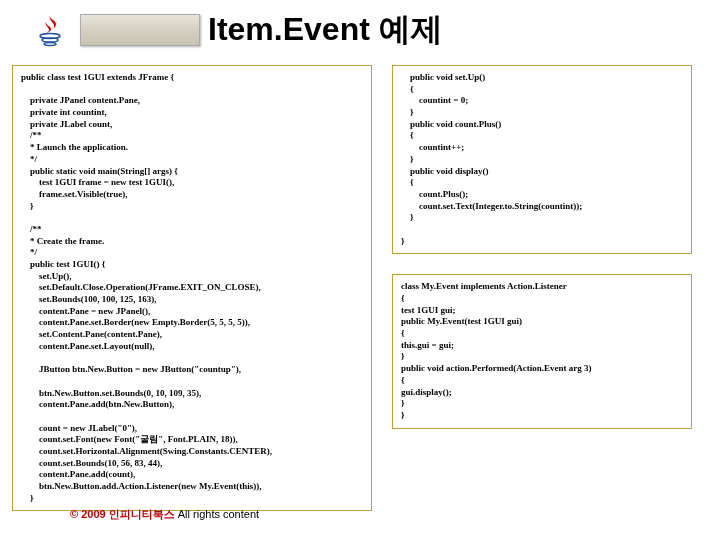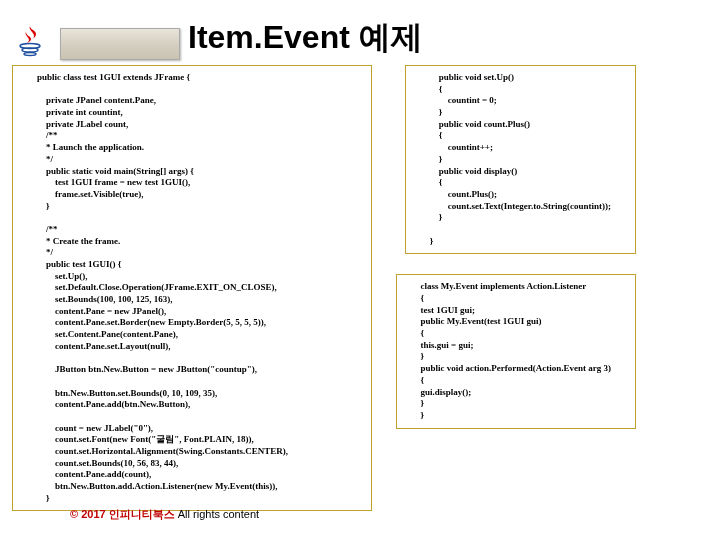--- a/index.html
+++ b/index.html
@@ -1,25 +1,25 @@
 <!DOCTYPE html>
 <html><head>
   <meta charset="utf-8">
   <style>
     * { margin: 0; padding: 0; box-sizing: border-box; }
     body { width: 720px; height: 540px; background: #fff; font-family: Arial, sans-serif; overflow: hidden; }
-    .header { display: flex; align-items: flex-end; height: 60px; padding: 0 10px; }
+    .header { display: flex; align-items: center; height: 60px; padding: 0 10px; margin-left: 20px; }
     .logo { width: 40px; height: 40px; margin-right: 10px; display: flex; align-items: center; justify-content: center; }
     .logo svg { width: 36px; height: 36px; }
     .title-bar { flex: 0 0 auto; width: 120px; height: 32px; background: linear-gradient(to bottom, #e8e4d9 0%, #d5d0c2 50%, #c9c3b1 100%); border: 1px solid #aaa; box-shadow: 1px 1px 2px rgba(0,0,0,0.3); }
     .title { font-size: 32px; font-weight: bold; color: #000; margin-left: 8px; }
     .content { display: flex; padding: 5px 12px; gap: 20px; }
     .col-left { width: 360px; }
-    .col-right { width: 244px; display: flex; flex-direction: column; gap: 20px; align-items: flex-end; }
-    .code-box { border: 1px solid #c0a030; background: #fff; padding: 6px 24px; font-family: "Comic Sans MS", cursive; font-size: 9px; line-height: 1.3; font-weight: bold; white-space: pre; overflow: hidden; }
+    .col-right { width: 300px; display: flex; flex-direction: column; gap: 20px; }
+    .code-box { border: 1px solid #c0a030; background: #fff; padding: 6px 8px; font-family: "Comic Sans MS", cursive; font-size: 9px; line-height: 1.3; font-weight: bold; white-space: pre; overflow: hidden; }
     .footer { position: absolute; bottom: 18px; left: 70px; font-size: 11px; font-family: Arial, sans-serif; }
     .footer .copy { color: #c00000; font-weight: bold; }
     .footer .rights { color: #000; }
   </style>
 </head>
 <body>
 
 <div class="header">
   <div class="logo">
     <svg viewBox="0 0 36 36">
@@ -99,14 +99,14 @@
 }
 public void action.Performed(Action.Event arg 3)
 {
 gui.display();
 }
 }</div>
   </div>
 </div>
 
 <div class="footer">
-  <span class="copy">© 2017 인피니티북스</span><span class="rights">  All rights content</span>
+  <span class="copy">© 2009 인피니티북스</span><span class="rights">  All rights content</span>
 </div>
 
 </body></html>

